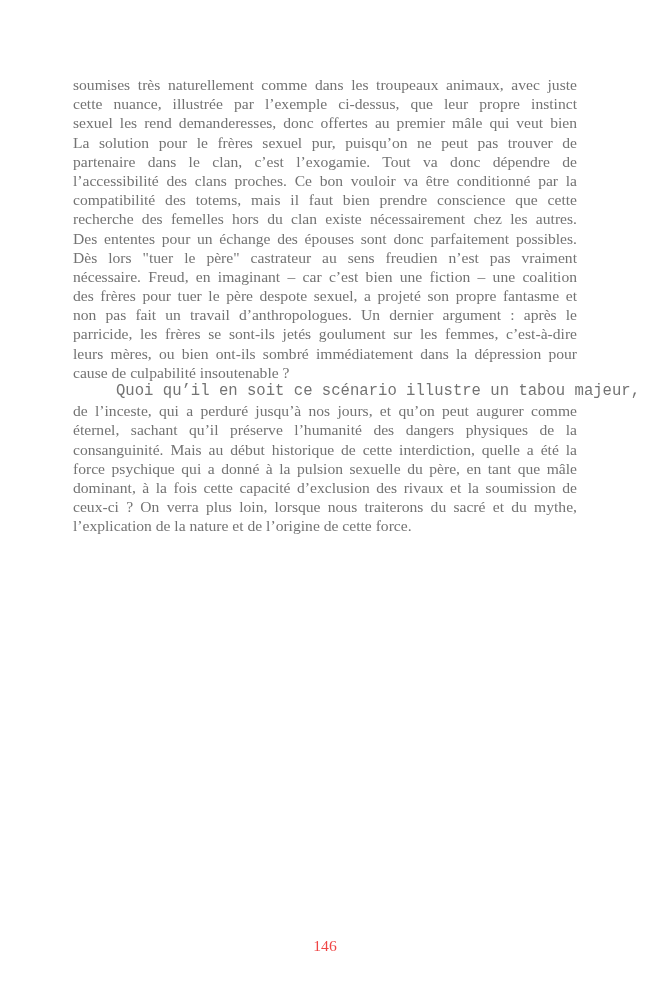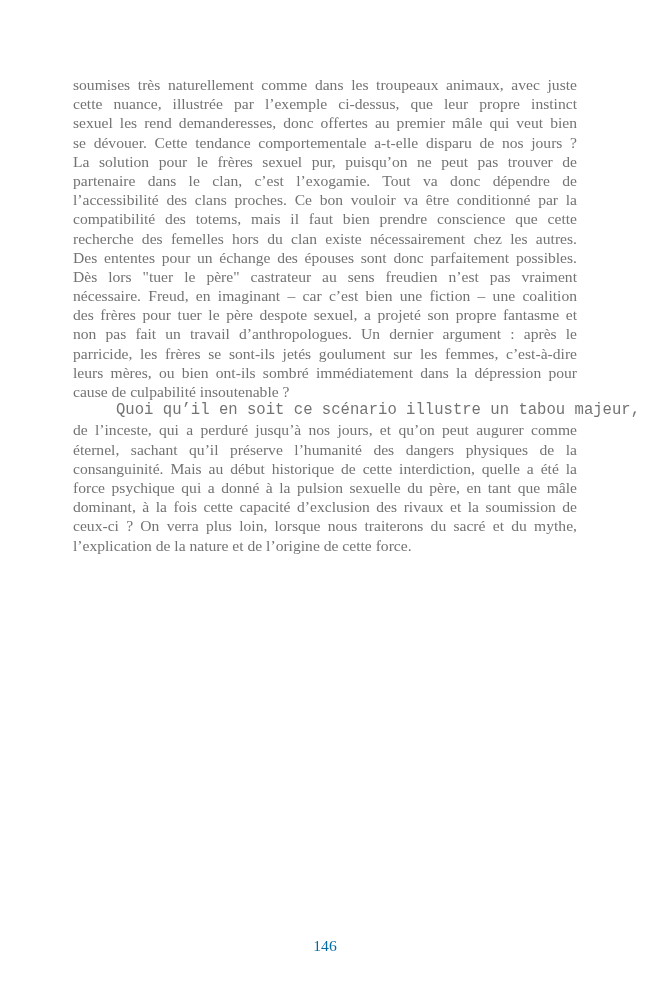--- a/index.html
+++ b/index.html
@@ -28,32 +28,31 @@
   }
   .line.last { text-align-last: left; }
   .line.indent { padding-left: 43px; font-family: Liberation Mono, monospace; }
   .page-number {
     position: absolute;
     left: 0; width: 650px;
     top: 937px;
     text-align: center;
     font-family: "Liberation Serif", serif;
     font-size: 15.6px;
-    color: #0369a1;
+    color: #ef4444;
   }
 </style>
 </head>
 <body>
 
 <div class="page-body">
   <div class="paragraph">
     <span class="line">soumises très naturellement comme dans les troupeaux animaux, avec juste</span>
     <span class="line">cette nuance, illustrée par l’exemple ci-dessus, que leur propre instinct</span>
     <span class="line">sexuel les rend demanderesses, donc offertes au premier mâle qui veut bien</span>
-    <span class="line">se dévouer. Cette tendance comportementale a-t-elle disparu de nos jours ?</span>
     <span class="line">La solution pour le frères sexuel pur, puisqu’on ne peut pas trouver de</span>
     <span class="line">partenaire dans le clan, c’est l’exogamie. Tout va donc dépendre de</span>
     <span class="line">l’accessibilité des clans proches. Ce bon vouloir va être conditionné par la</span>
     <span class="line">compatibilité des totems, mais il faut bien prendre conscience que cette</span>
     <span class="line">recherche des femelles hors du clan existe nécessairement chez les autres.</span>
     <span class="line">Des ententes pour un échange des épouses sont donc parfaitement possibles.</span>
     <span class="line">Dès lors "tuer le père" castrateur au sens freudien n’est pas vraiment</span>
     <span class="line">nécessaire. Freud, en imaginant – car c’est bien une fiction – une coalition</span>
     <span class="line">des frères pour tuer le père despote sexuel, a projeté son propre fantasme et</span>
     <span class="line">non pas fait un travail d’anthropologues. Un dernier argument : après le</span>

